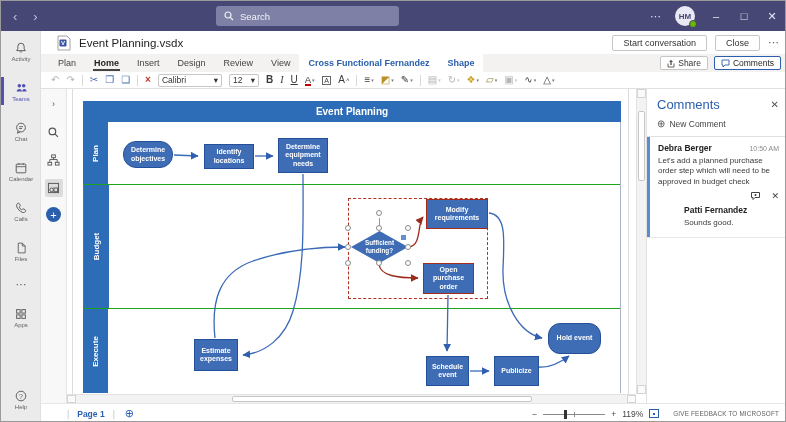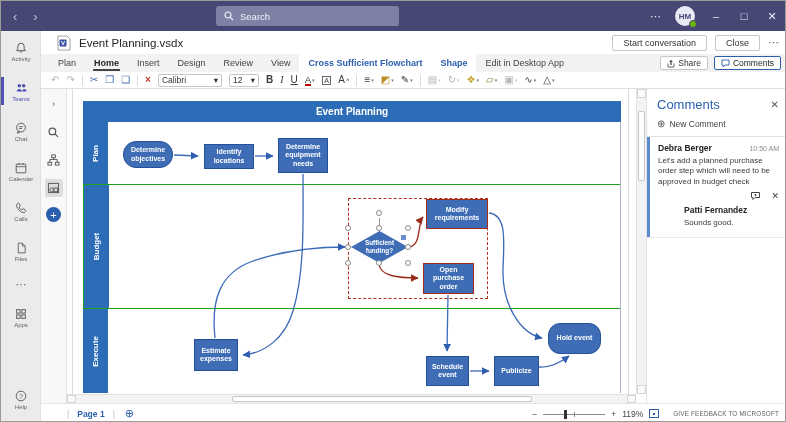--- a/index.html
+++ b/index.html
@@ -228,23 +228,22 @@
       <span class="hdr-dots">⋯</span>
     </div>
 
     <div class="tabs-row">
       <span class="tab">Plan</span>
       <span class="tab active">Home</span>
       <span class="tab">Insert</span>
       <span class="tab">Design</span>
       <span class="tab">Review</span>
       <span class="tab">View</span>
-      <span class="tab ctx">Cross Sufficient Flowchart</span>
+      <span class="tab ctx">Cross Functional Fernandez</span>
       <span class="tab ctx">Shape</span>
-      <span class="tab">Edit in Desktop App</span>
       <span class="spacer"></span>
       <button class="rib-btn">
         <svg class="ic" width="8" height="9" viewBox="0 0 8 9">
             <path d="M4 .8 6 3H4.7v3H3.3V3H2z" fill="#555"></path>
             <path d="M1 4.5v3.5h6V4.5" fill="none" stroke="#555" stroke-width=".9"></path>
           </svg>
         <span>Share</span>
       </button>
       <button class="rib-btn comments-active">
         <svg class="ic" width="9" height="9" viewBox="0 0 9 9">

